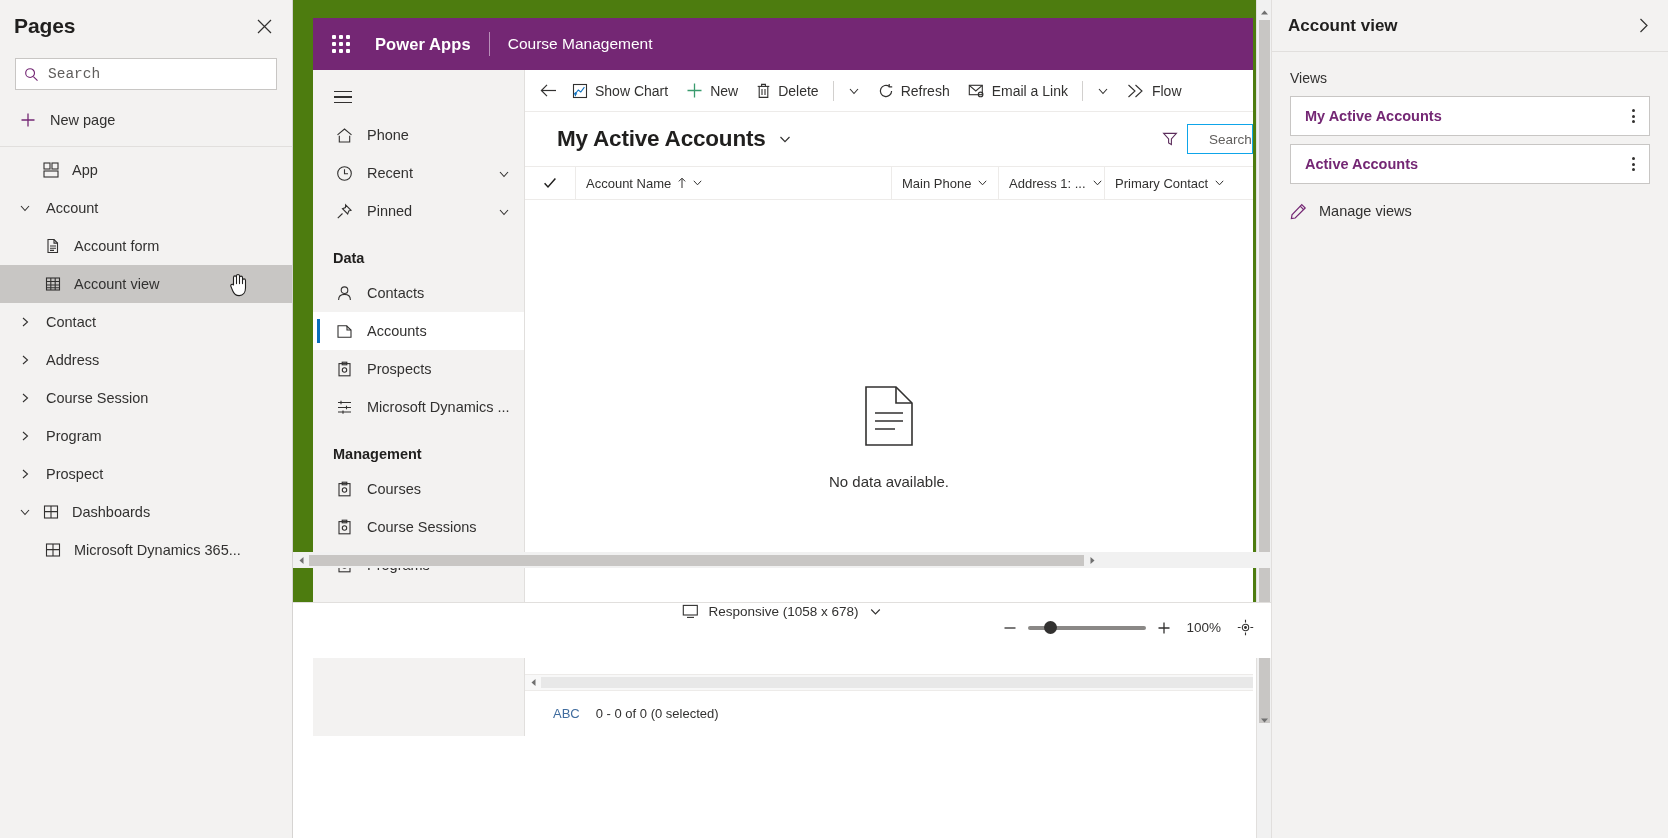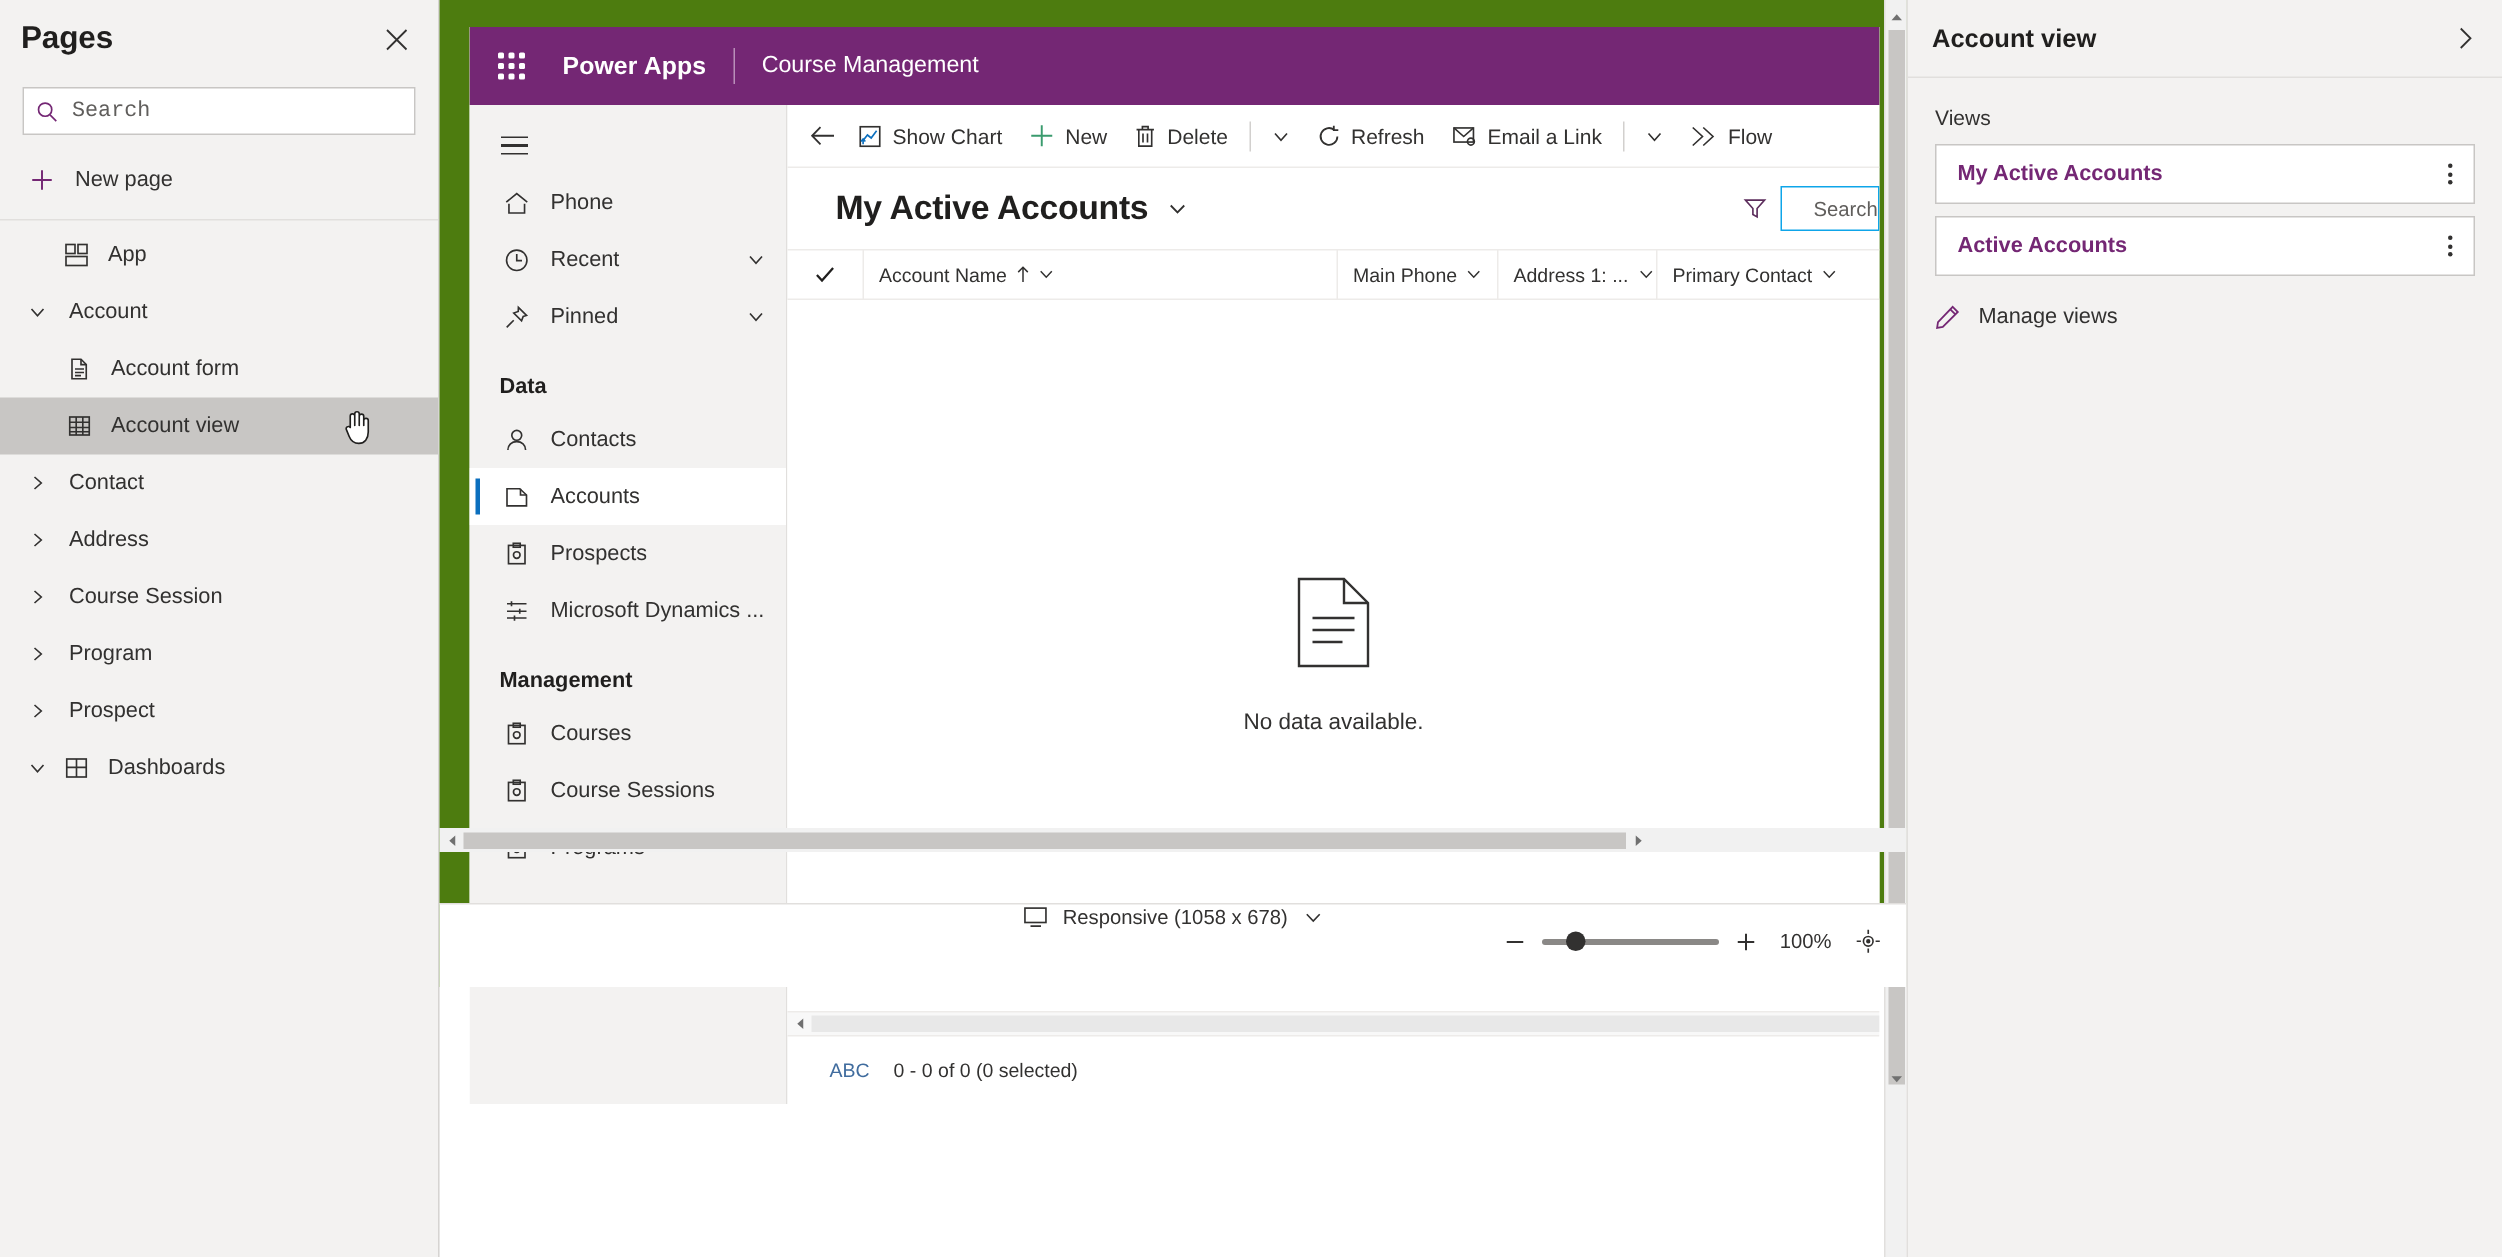--- a/index.html
+++ b/index.html
@@ -360,20 +360,29 @@
         </span>
         <span class="tree-icon">
           <svg width="16" height="16" viewBox="0 0 16 16" fill="none" stroke="#323130" stroke-width="1.1">
             <rect x="1.5" y="2" width="13" height="12"></rect>
               <path d="M1.5 7.6 h13 M8 2 v12"></path>
           </svg>
         </span>
         <span class="tree-label">Dashboards</span>
       </div>
 
+      <div class="tree-row lvl1">
+        <span class="tree-icon">
+          <svg width="16" height="16" viewBox="0 0 16 16" fill="none" stroke="#323130" stroke-width="1.1">
+            <rect x="1.5" y="2" width="13" height="12"></rect>
+              <path d="M1.5 7.6 h13 M8 2 v12"></path>
+          </svg>
+        </span>
+        <span class="tree-label">Microsoft Dynamics 365...</span>
+      </div>
     </div>
   </div>
 
   <div class="canvas">
 
     <div class="appwin">
 
       <div class="topbar">
         <div class="waffle">
           <span class="waffle-grid">

